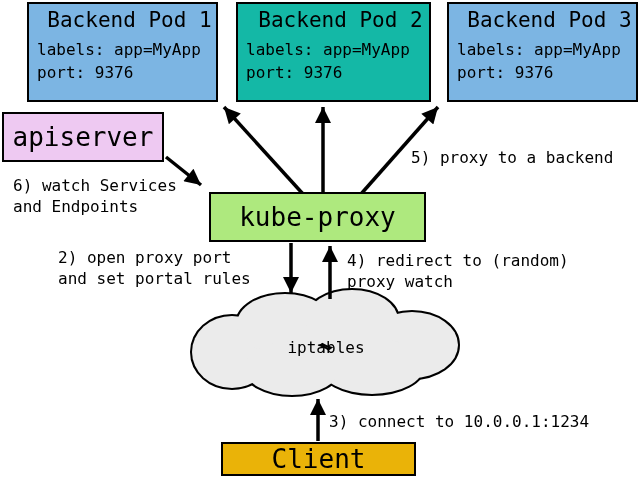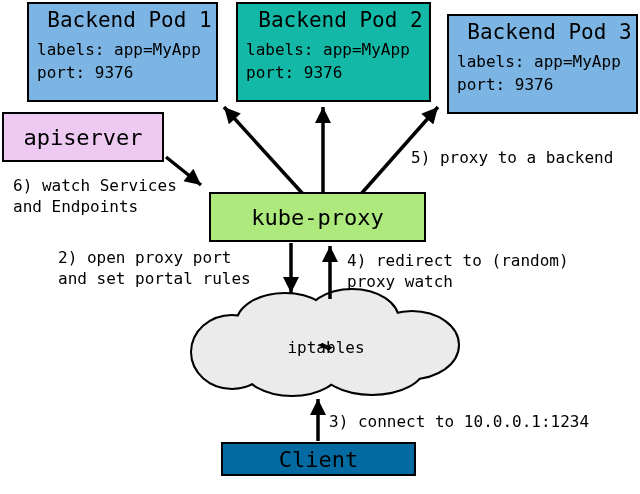--- a/index.html
+++ b/index.html
@@ -7,21 +7,21 @@
     position:relative; width:640px; height:494px; background:#ffffff;
     font-family:"DejaVu Sans Mono","Liberation Mono",monospace; color:#000;
     overflow:hidden;
   }
   svg.layer { position:absolute; left:0; top:0; }
   .node {
     position:absolute; border:2.5px solid #000; box-sizing:border-box;
   }
   .node-center {
     display:flex; align-items:center; justify-content:center;
-    font-size:22px; letter-spacing:0;
+    font-size:26px; letter-spacing:0;
   }
   .pod-title { text-align:center; font-size:21px; margin-top:4px; white-space:nowrap;padding-left:14px; }
   .pod-line  { font-size:16px; margin-left:8px; line-height:23px; white-space:nowrap; }
   .pod-lines { margin-top:6px; }
   .step {
     position:absolute; font-size:16px; font-weight:normal; line-height:21px;
     white-space:nowrap;
   }
   .cloud-stroke { fill:#ebebeb; stroke:#000; stroke-width:4; }
   .cloud-fill   { fill:#ebebeb; stroke:none; }
@@ -76,37 +76,37 @@
   </div>
 
   <div class="node" style="left: 236px; top: 2px; width: 195px; height: 100px; background: #14b8a6;">
     <div class="pod-title">Backend Pod 2</div>
     <div class="pod-lines">
       <div class="pod-line">labels: app=MyApp</div>
       <div class="pod-line">port: 9376</div>
     </div>
   </div>
 
-  <div class="node" style="left: 447px; top: 14px; width: 191px; height: 100px; background: rgb(124, 181, 227);">
+  <div class="node" style="left: 447px; top: 2px; width: 191px; height: 100px; background: rgb(124, 181, 227);">
     <div class="pod-title">Backend Pod 3</div>
     <div class="pod-lines">
       <div class="pod-line">labels: app=MyApp</div>
       <div class="pod-line">port: 9376</div>
     </div>
   </div>
 
   <div class="node node-center" style="left: 2px; top: 112px; width: 162px; height: 50px; background: rgb(238, 201, 242);">
     <span>apiserver</span>
   </div>
 
   <div class="node node-center" style="left: 209px; top: 192px; width: 217px; height: 50px; background: rgb(174, 233, 126);">
     <span>kube-proxy</span>
   </div>
 
-  <div class="node node-center" style="left: 221px; top: 442px; width: 195px; height: 34px; background: #0369a1;">
+  <div class="node node-center" style="left: 221px; top: 442px; width: 195px; height: 34px; background: #eab308;">
     <span>Client</span>
   </div>
 
   <div class="iptables-label">iptables</div>
 
   <div class="step" style="left:13px; top:175px;">
     <div>6) watch Services</div>
     <div>and Endpoints</div>
   </div>
 

